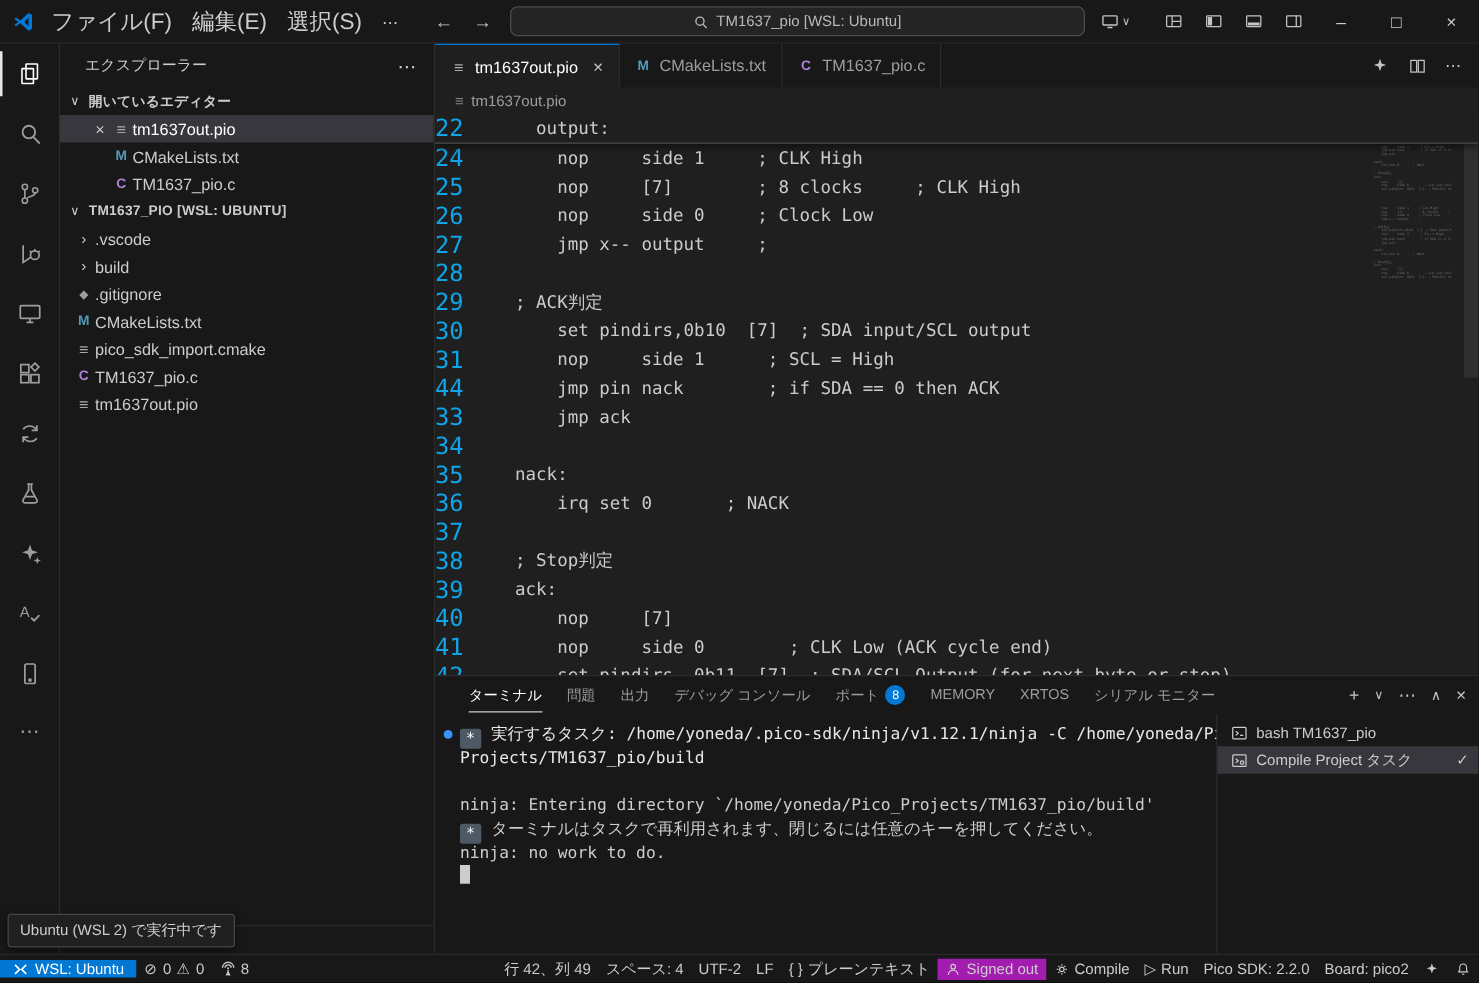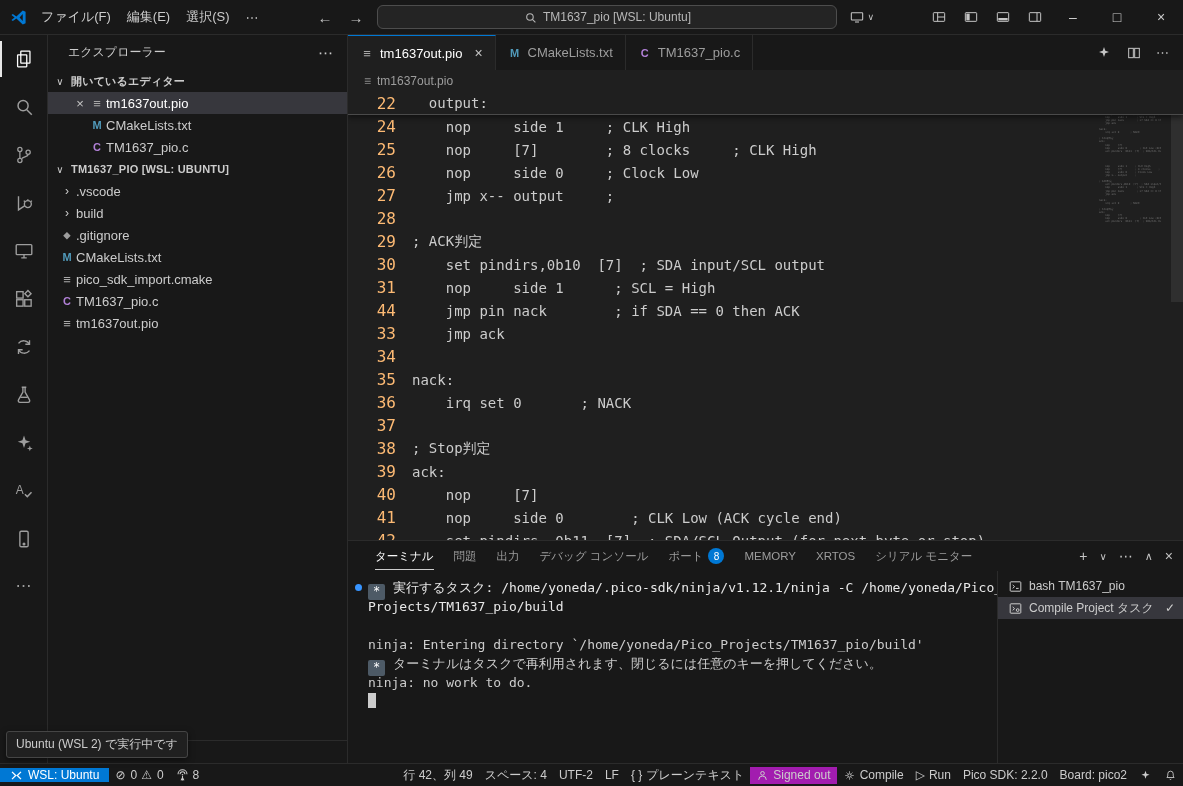--- a/index.html
+++ b/index.html
@@ -7,21 +7,21 @@
   .window{position:relative;width:1183px;height:786px;background:#1f1f1f;color:#ccc;
     font-family:"Liberation Sans",sans-serif;font-size:13px;overflow:hidden;
     display:flex;flex-direction:column}
   svg{display:block}
 
   
   .titlebar{flex:none;height:35px;background:#181818;border-bottom:1px solid #2b2b2b;
     display:flex;align-items:center;padding-left:10px}
   .logo{margin-right:6px}
   .menus{display:flex;align-items:center}
-  .menu-item{padding:4px 8px;border-radius:5px;color:#ccc;font-size:13px;white-space:nowrap}
+  .menu-item{padding:4px 8px;border-radius:5px;color:#ccc;font-size:18px;white-space:nowrap}
   .menu-more{padding:4px 8px;color:#ccc}
   .cc-wrap{flex:1;display:flex;align-items:center;justify-content:center;gap:12px;min-width:0}
   .nav-arrow{font-size:15px;color:#c5c5c5;padding:0 2px}
   .command-center{width:460px;height:24px;background:#242424;border:1px solid #4d4d4d;border-radius:6px;
     display:flex;align-items:center;justify-content:center;gap:6px;color:#b8b8b8;font-size:12px}
   .cc-extra{display:flex;align-items:center;gap:2px;color:#c5c5c5}
   .cc-extra .chev{font-size:9px;color:#c5c5c5}
   .titlebar-right{display:flex;align-items:center;height:100%}
   .tb-icon{width:32px;height:35px;display:flex;align-items:center;justify-content:center;color:#c5c5c5}
   .win-btn{width:44px;height:35px;display:flex;align-items:center;justify-content:center;color:#ccc;font-size:14px}
@@ -75,21 +75,21 @@
   .breadcrumbs{flex:none;height:22px;display:flex;align-items:center;gap:6px;padding-left:16px;
     color:#9d9d9d;font-size:12px;background:#1f1f1f}
   .bc-glyph{color:#8a8a8a;font-size:12px}
 
   
   .editor{flex:1;position:relative;overflow:hidden;background:#1f1f1f;
     font-family:"DejaVu Sans Mono",monospace;font-size:14px}
   .code-line,.sticky-line{display:flex;height:23px;align-items:center}
   .sticky-line{position:relative;z-index:2;background:#1f1f1f;border-bottom:1px solid #4a4a4a;
     box-shadow:0 3px 5px rgba(0,0,0,.45)}
-  .gutter{flex:none;width:50px;text-align:right;padding-right:2px;color:#fdba74;font-size:16px}
+  .gutter{flex:none;width:50px;text-align:left;padding-right:2px;color:#0ea5e9;font-size:19px}
   .code-text{white-space:pre;color:#ccc;padding-left:14px}
   .minimap{position:absolute;top:2px;right:22px;width:62px;height:240px;overflow:hidden;opacity:.75}
   .minimap pre{font-family:"DejaVu Sans Mono",monospace;font-size:2.6px;line-height:3.1px;
     color:#8a8a8a;white-space:pre;margin-bottom:12px}
   .scroll-slider{position:absolute;top:0;right:0;width:12px;height:210px;background:rgba(121,121,121,.18)}
 
   
   .panel{flex:none;height:223px;background:#181818;border-top:1px solid #2b2b2b;
     display:flex;flex-direction:column}
   .panel-header{flex:none;height:30px;display:flex;align-items:center;padding:0 10px 0 17px}
@@ -101,21 +101,21 @@
   .panel-actions{margin-left:auto;display:flex;align-items:center;gap:12px;color:#c5c5c5;font-size:14px}
   .panel-body{flex:1;display:flex;min-height:0}
   .terminal{flex:1;position:relative;padding:7px 6px 0 20px;overflow:hidden;
     font-family:"DejaVu Sans Mono",monospace;font-size:13px;line-height:19px;color:#ccc}
   .term-line{white-space:pre;height:19px}
   .cmd-dot{position:absolute;left:7px;top:13px;width:7px;height:7px;border-radius:50%;background:#3794ff}
   .task-marker{display:inline-flex;width:17px;height:16px;align-items:center;justify-content:center;
     background:#4d5a66;color:#fff;border-radius:2px;margin-right:8px;font-size:12px;vertical-align:-3px}
   .t-strong{color:#e8e8e8}
   .term-cursor{display:inline-block;width:8px;height:15px;background:#ccc;vertical-align:-2px}
-  .terminal-side{flex:none;width:186px;border-left:1px solid #2b2b2b;padding-top:4px;font-size:12px}
+  .terminal-side{flex:none;width:210px;border-left:1px solid #2b2b2b;padding-top:4px;font-size:12px}
   .term-row{height:22px;display:flex;align-items:center;gap:6px;padding:0 8px 0 10px;color:#ccc;white-space:nowrap}
   .term-row.selected{background:#37373d}
   .term-row .check{margin-left:auto;color:#ccc;font-size:12px}
 
   
   .statusbar{flex:none;height:23px;background:#181818;border-top:1px solid #2b2b2b;
     display:flex;align-items:center;font-size:12px;color:#ccc;overflow:hidden}
   .sb-remote{display:flex;align-items:center;gap:5px;padding:0 10px;background:#0078d4;color:#fff}
   .sb-item{display:flex;align-items:center;gap:4px;padding:0 6px;white-space:nowrap}
   .sb-item .num{margin-left:1px}

